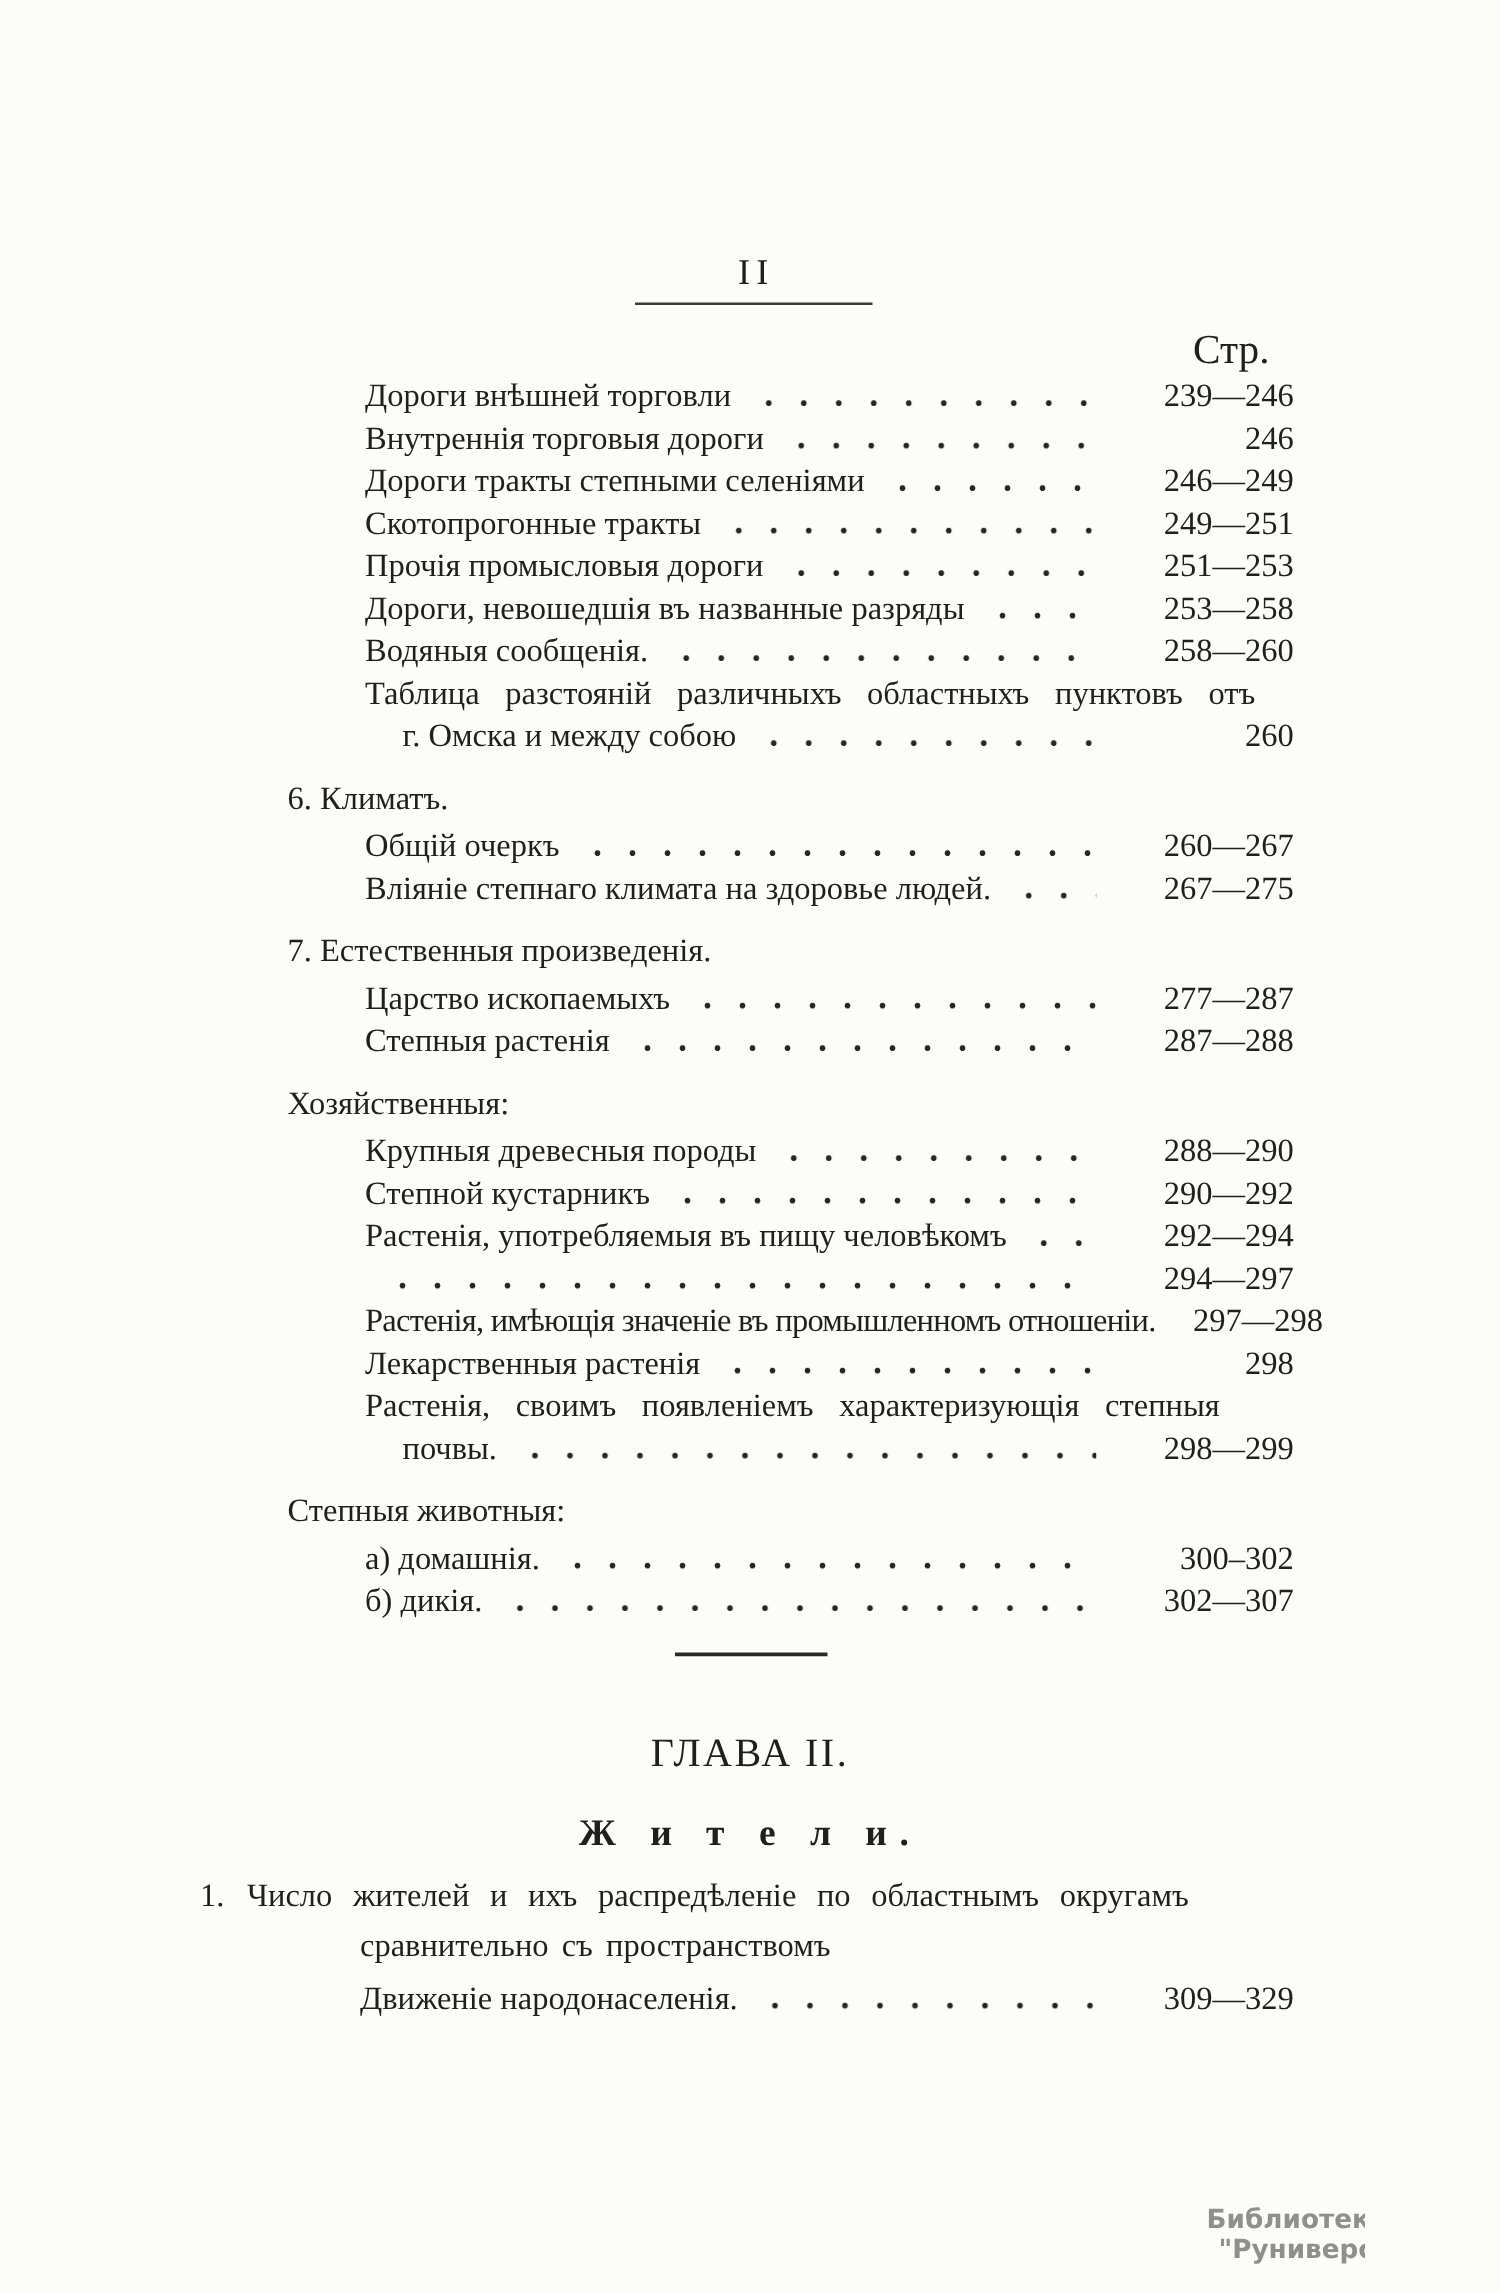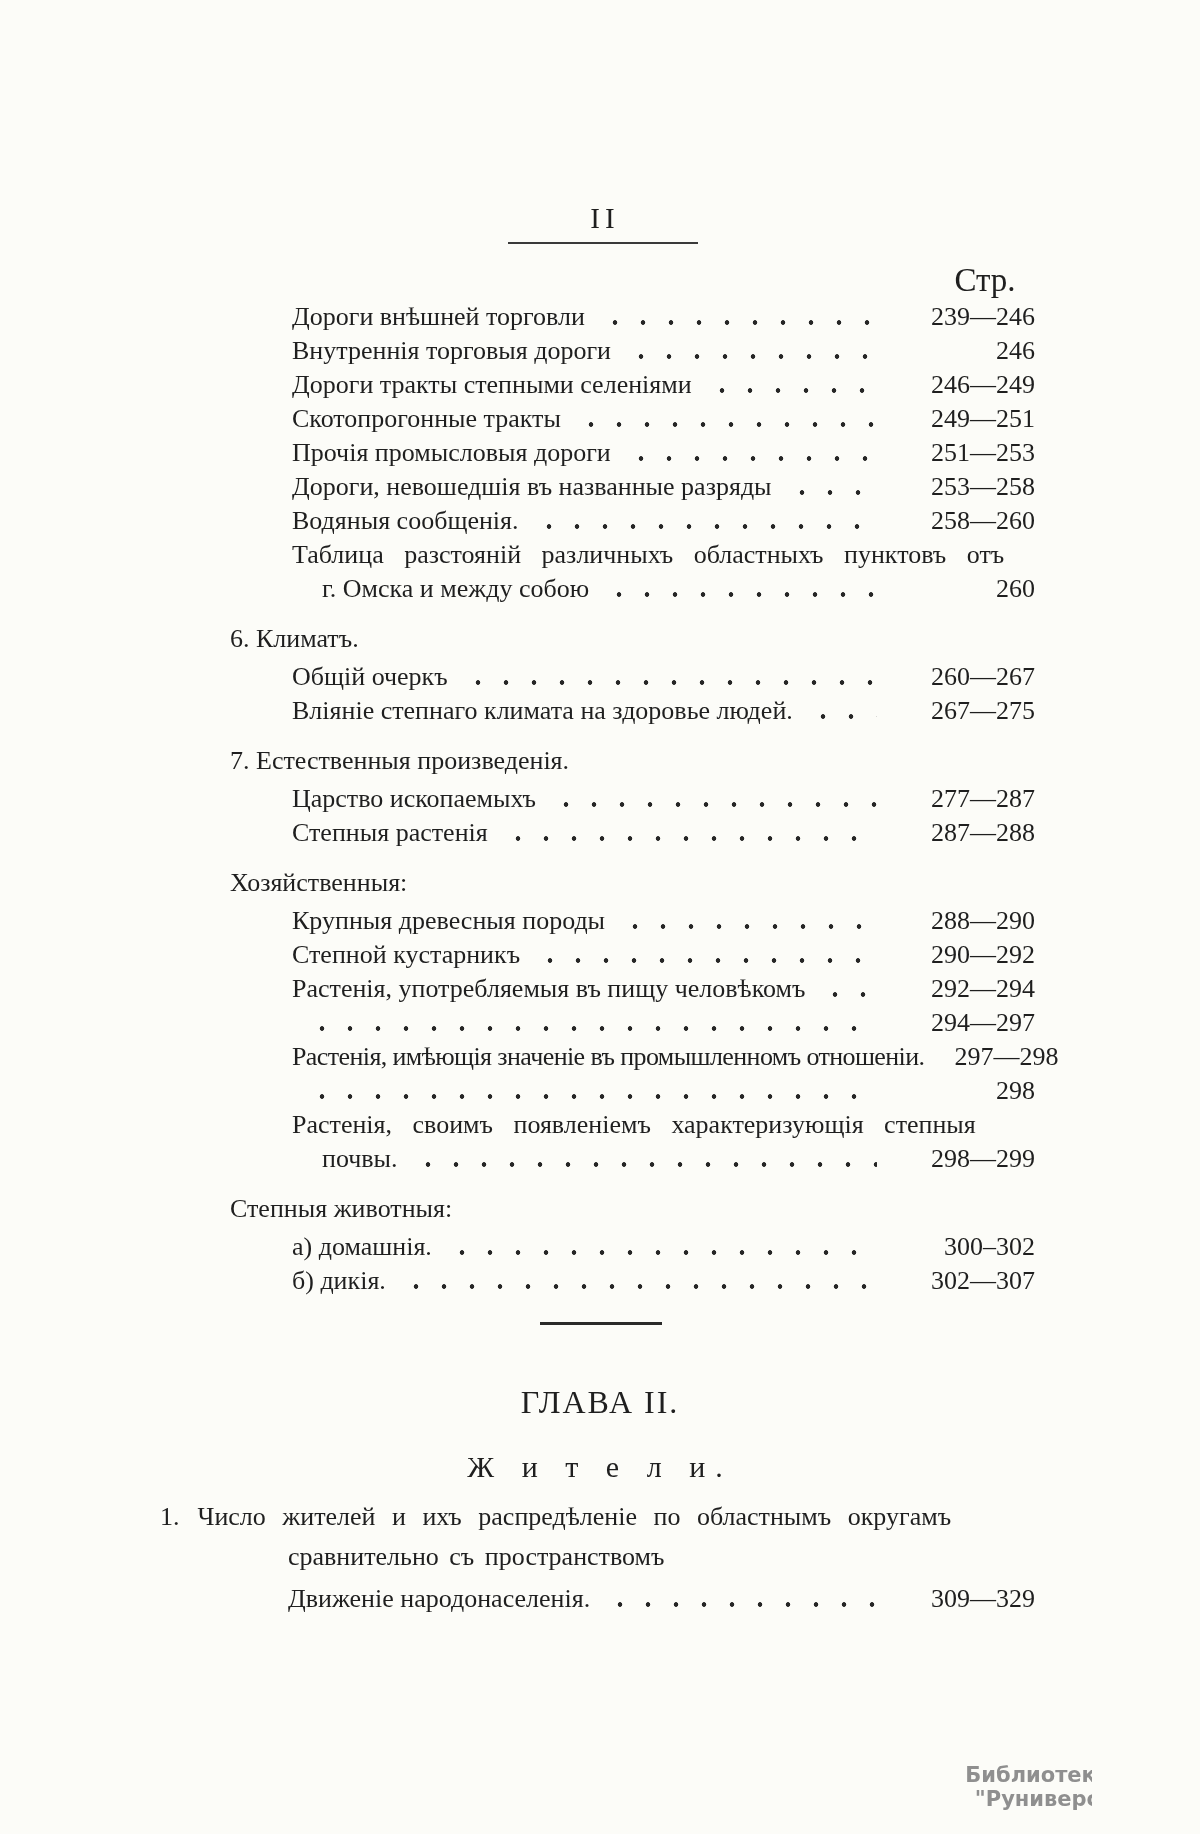--- a/index.html
+++ b/index.html
@@ -49,21 +49,21 @@
   .divider{
     position:absolute;left:540px;top:1322px;width:122px;height:2.5px;
     background:#2a2a2a;
   }
   .chapter-title{
     position:absolute;left:180px;top:1384px;width:840px;
     text-align:center;font-size:32px;letter-spacing:2px;
   }
   .chapter-subtitle{
     position:absolute;left:180px;top:1450px;width:840px;
-    text-align:center;font-size:30px;font-weight:normal;letter-spacing:10px;
+    text-align:center;font-size:30px;font-weight:bold;letter-spacing:10px;
   }
   .chapter-line1{
     position:absolute;left:160px;top:1502px;width:770px;
     font-size:26px;word-spacing:10px;white-space:nowrap;
   }
   .chapter-line1 .item-number{margin-right:18px;}
   .chapter-line2{
     position:absolute;left:288px;top:1542px;
     font-size:26px;word-spacing:4px;white-space:nowrap;
   }
@@ -187,20 +187,21 @@
       <div class="toc-row indent-1">
       <span class="toc-dots"></span>
       <span class="toc-pages">294—297</span>
     </div>
       <div class="toc-row indent-1 tight">
       <span class="toc-label">Растенія, имѣющія значеніе въ промышленномъ отношеніи.</span>
       <span class="toc-dots hidden-dots"></span>
       <span class="toc-pages">297—298</span>
     </div>
       <div class="toc-row indent-1">
+      <span class="toc-label">Лекарственныя растенія</span>
       <span class="toc-dots"></span>
       <span class="toc-pages">298</span>
     </div>
       <div class="toc-row indent-1 spread">
       <span class="toc-label">Растенія, своимъ появленіемъ характеризующія степныя</span>
       <span class="toc-dots hidden-dots"></span>
       <span class="toc-pages"></span>
     </div>
       <div class="toc-row indent-2">
       <span class="toc-label">почвы.</span>

